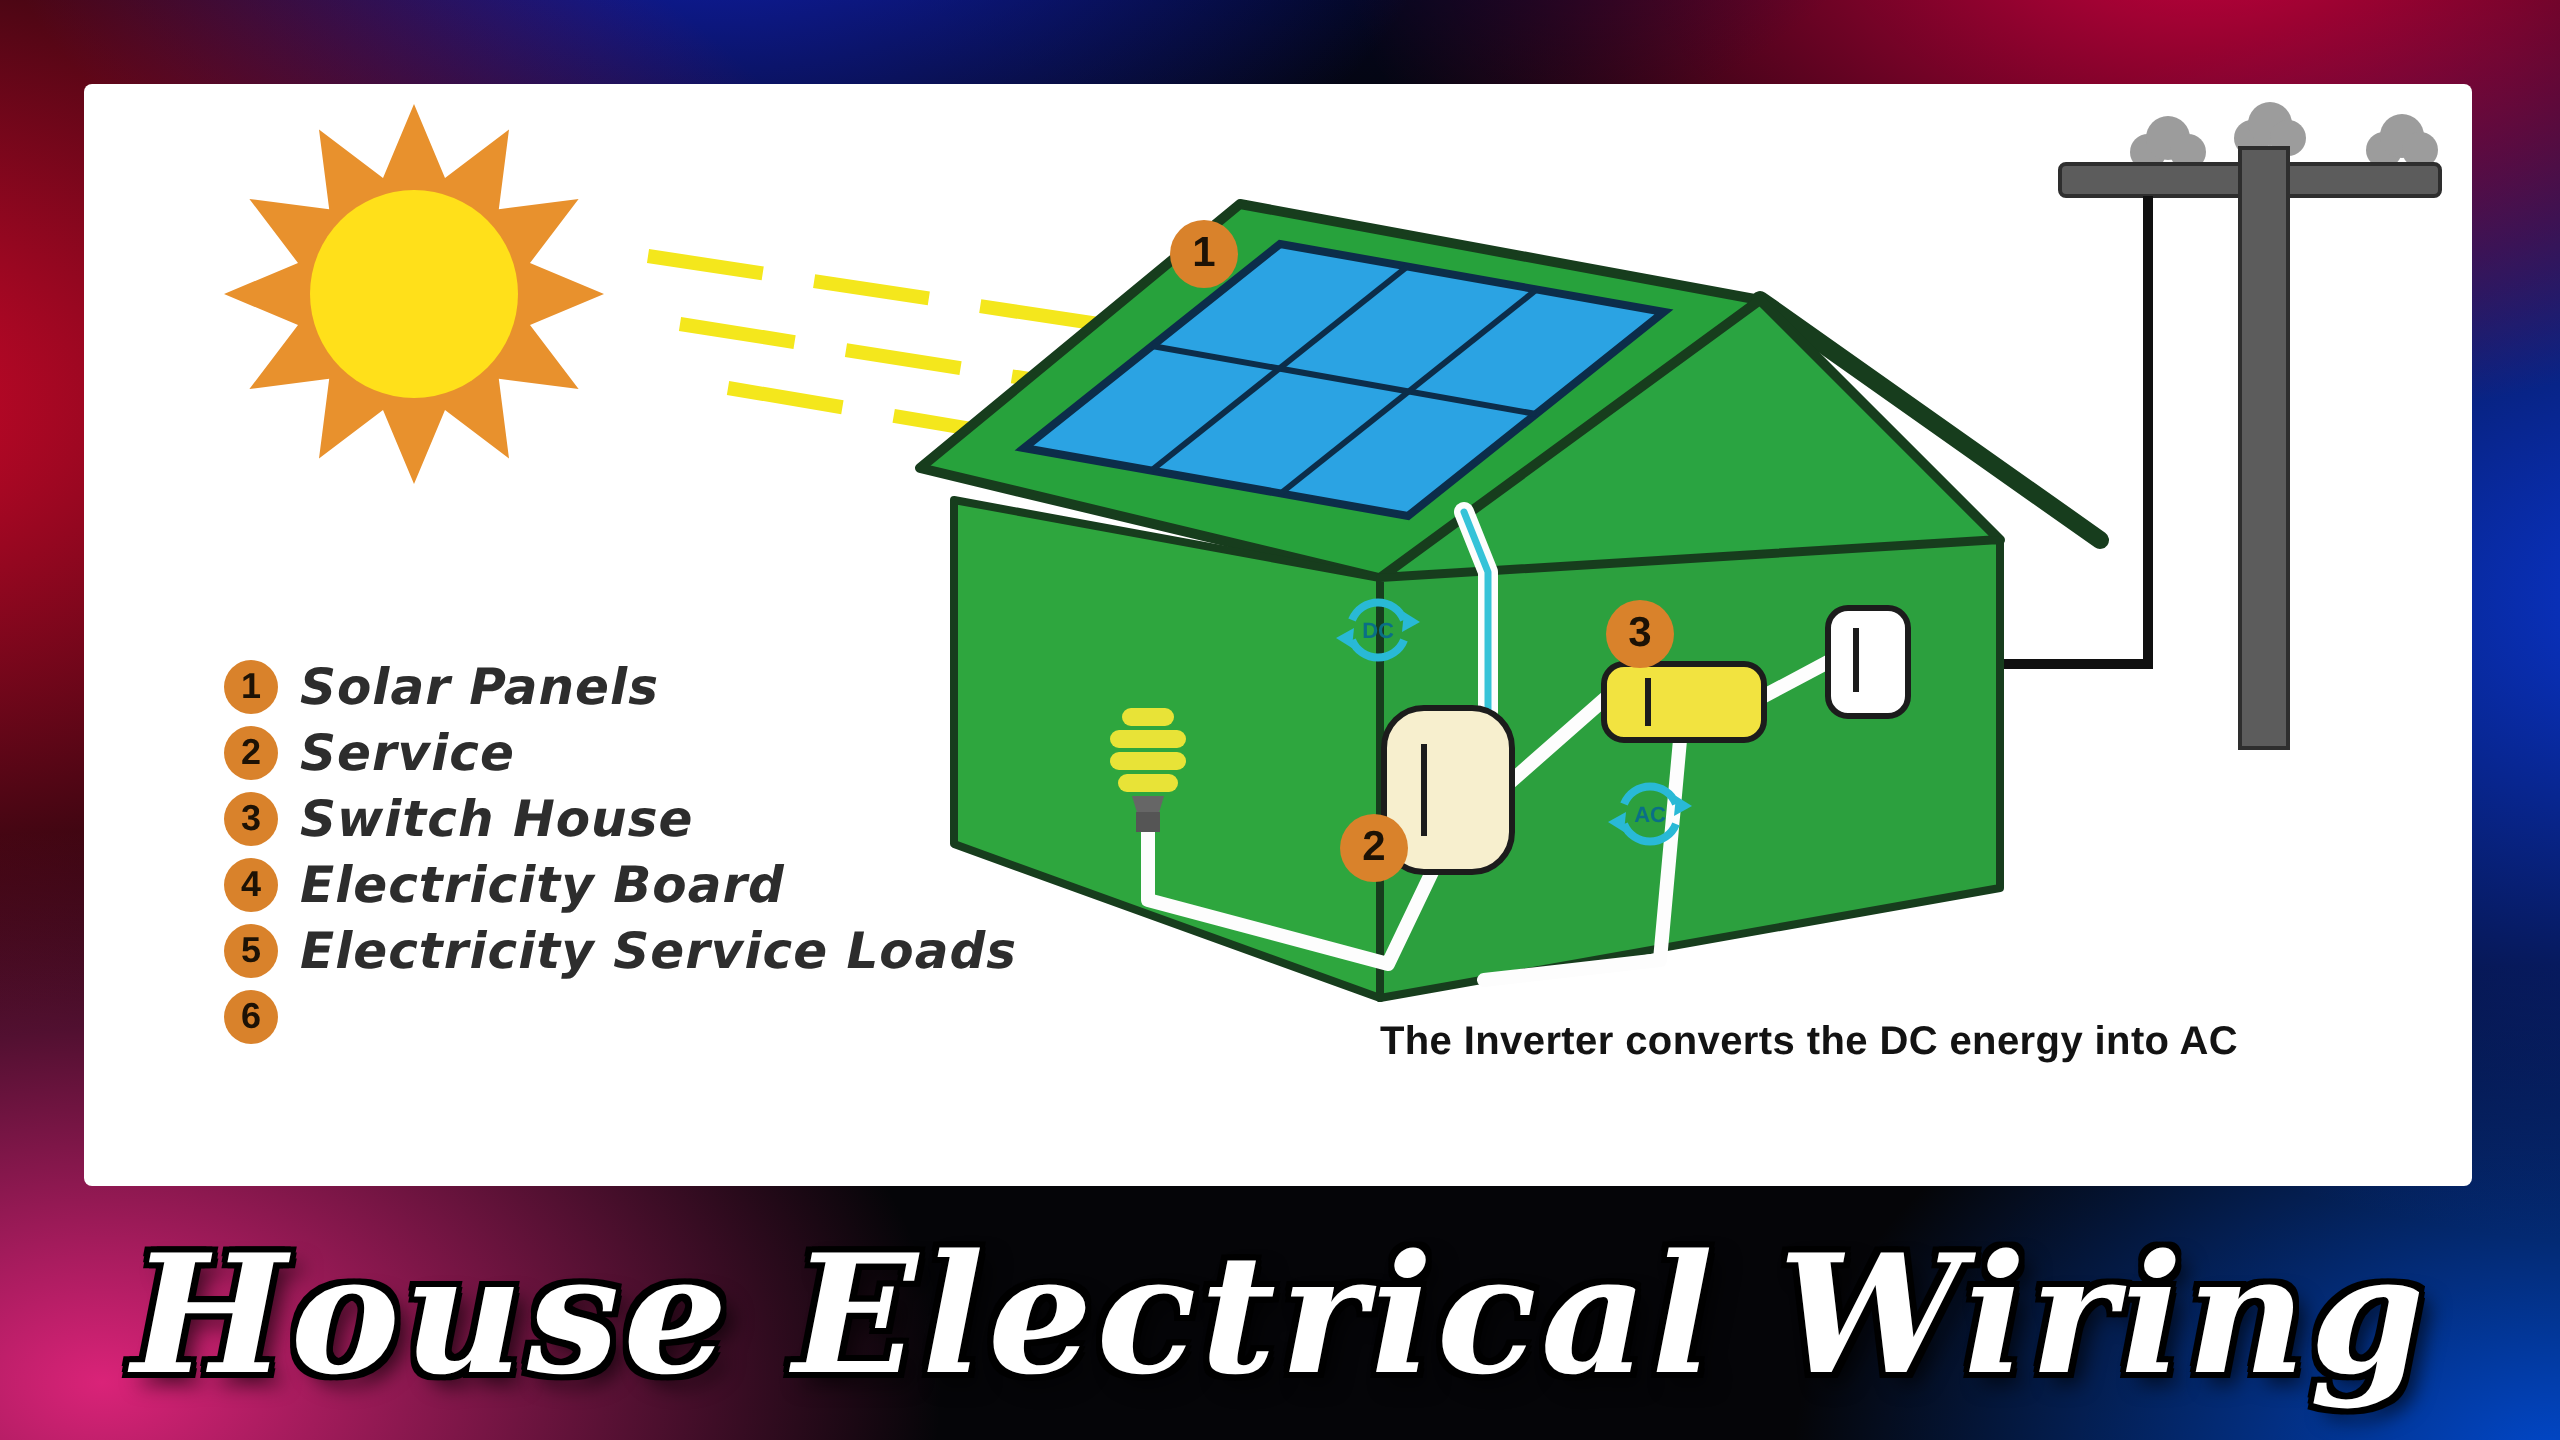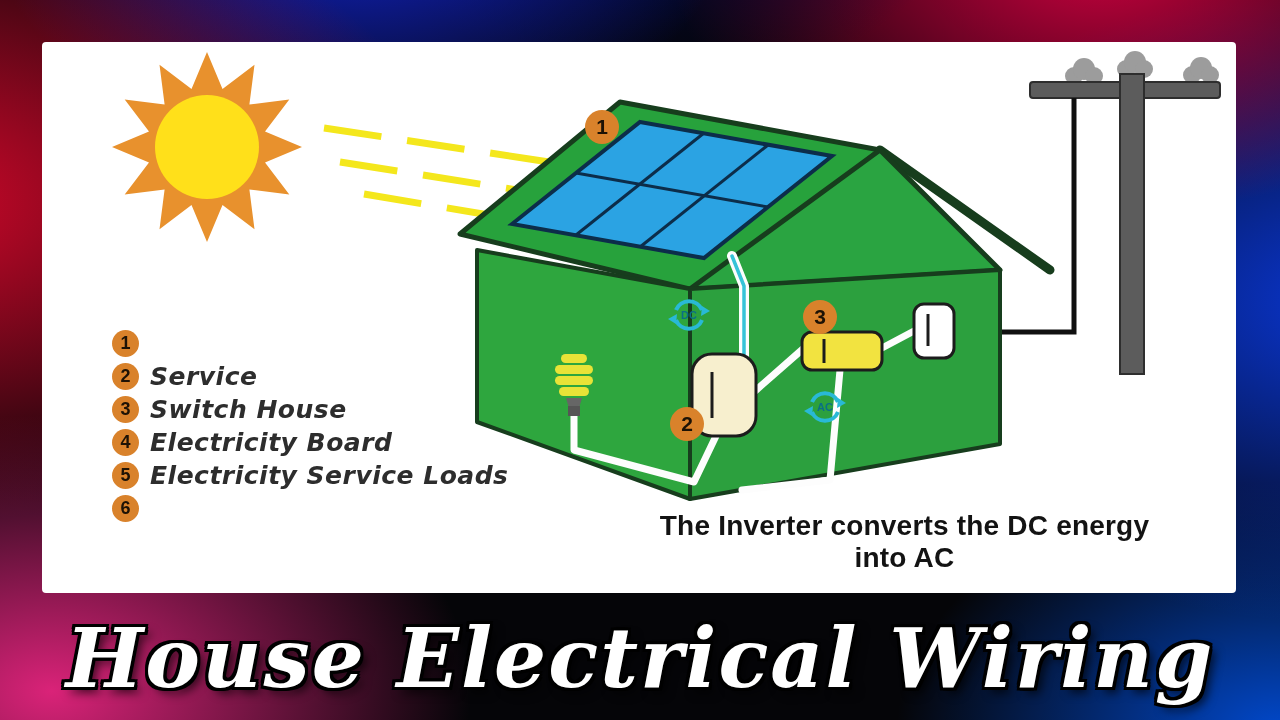--- a/index.html
+++ b/index.html
@@ -42,21 +42,21 @@
     position:absolute; width:34px; height:34px; border-radius:50%;
     background:#d9822b; color:#1d1205; font-weight:bold; font-size:21px;
     display:flex; align-items:center; justify-content:center;
   }
   .badge-1 { left:543px; top:68px; }
   .badge-2 { left:628px; top:365px; }
   .badge-3 { left:761px; top:258px; }
 
   .caption {
     position:absolute; left:600px; top:468px; width:525px; text-align:center;
-    font-weight:bold; font-size:28px; color:#131313; letter-spacing:0.2px;
+    font-weight:bold; font-size:20px; color:#131313; letter-spacing:0.2px;
   }
 
   .title {
     position:absolute; left:0; right:0; top:596px; height:124px;
     display:flex; align-items:center; justify-content:center;
     font-family:"DejaVu Serif", serif; font-style:italic; font-weight:bold;
     font-size:82px; color:#ffffff; letter-spacing:2px; white-space:nowrap;
     text-shadow:
       -3px -3px 0 #000, 3px -3px 0 #000, -3px 3px 0 #000, 3px 3px 0 #000,
       -3px 0 0 #000, 3px 0 0 #000, 0 -3px 0 #000, 0 3px 0 #000,
@@ -174,20 +174,21 @@
       </g>
     </svg>
 
     <div class="badge badge-1">1</div>
     <div class="badge badge-2">2</div>
     <div class="badge badge-3">3</div>
 
     <div class="legend">
       <div class="legend-row">
         <span class="lnum">1</span>
+        <span class="llabel">Solar Panels</span>
       </div>
       <div class="legend-row">
         <span class="lnum">2</span>
         <span class="llabel">Service</span>
       </div>
       <div class="legend-row">
         <span class="lnum">3</span>
         <span class="llabel">Switch House</span>
       </div>
       <div class="legend-row">

